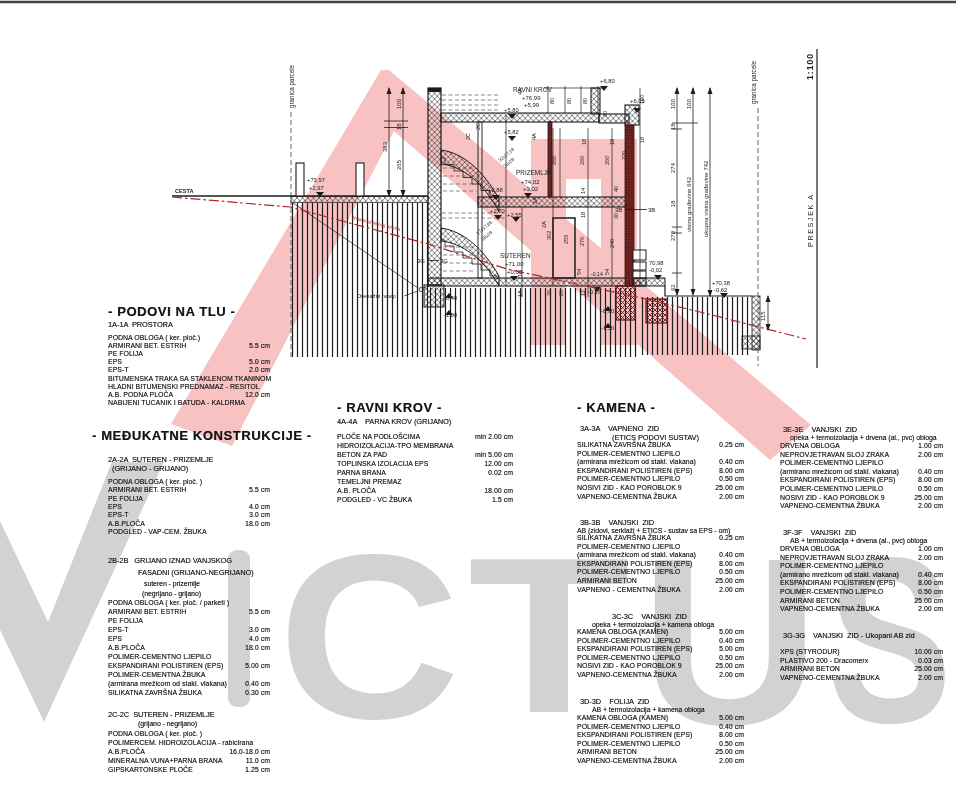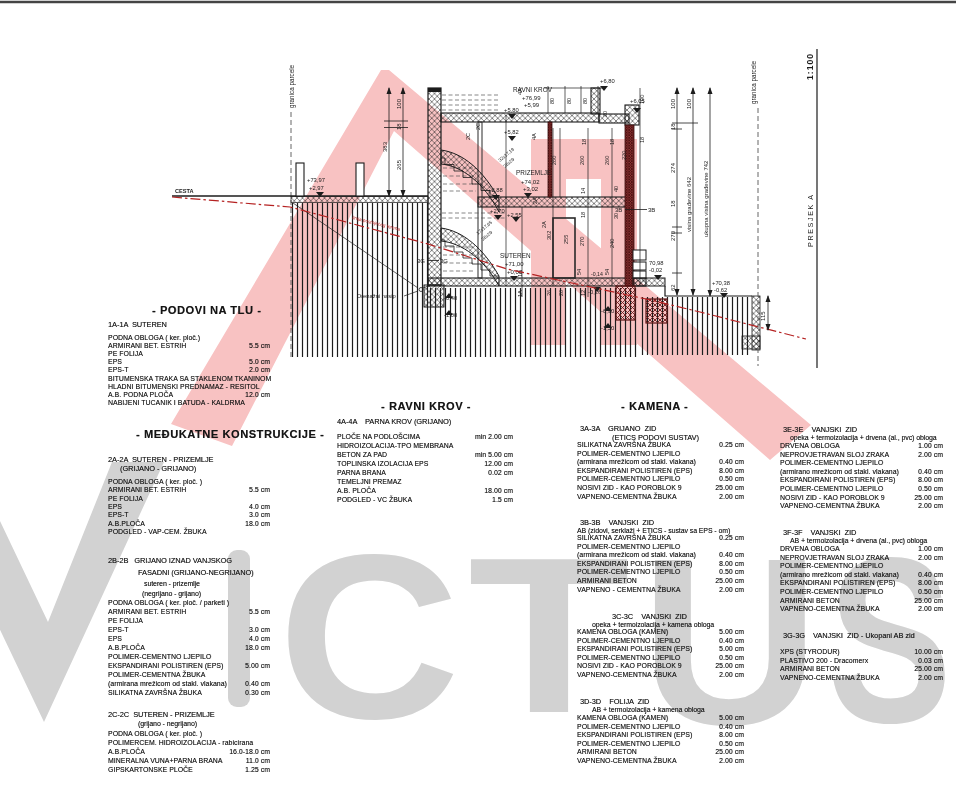--- a/index.html
+++ b/index.html
@@ -1,21 +1,21 @@
 <!DOCTYPE html>
 <html><head><meta charset="utf-8">
 <style>
 html,body{margin:0;padding:0;background:#fff;}
 #page{position:relative;width:956px;height:786px;overflow:hidden;background:#ffffff;
   font-family:"Liberation Sans", sans-serif;}
 #page svg{position:absolute;left:0;top:0;}
 .blk div{position:absolute;white-space:pre;color:#141414;text-shadow:0.3px 0 0 rgba(20,20,20,0.55);}
 .it{font-size:6.8px;line-height:7px;letter-spacing:0.1px;}
 .v{text-align:right;}
-.hd{font-size:11px;font-weight:bold;letter-spacing:0.6px;margin-left:44px;}
+.hd{font-size:13px;font-weight:bold;letter-spacing:0.6px;}
 .sb{font-size:7.3px;}
 .sm{font-size:6.8px;}
 </style></head>
 <body>
 <div id="page">
 
 <svg width="956" height="786" viewBox="0 0 956 786">
 <defs>
 <pattern id="xh" width="5.5" height="5.5" patternUnits="userSpaceOnUse">
  <path d="M0,5.5 L5.5,0 M-1,1 L1,-1 M4.5,6.5 L6.5,4.5 M0,0 L5.5,5.5 M-1,4.5 L1,6.5 M4.5,-1 L6.5,1" stroke="#1c1c1c" stroke-width="0.55" fill="none"></path>
@@ -435,40 +435,40 @@
 
 <g>
 <line x1="817" y1="49" x2="817" y2="368" stroke="#1c1c1c" stroke-width="1.2"></line>
 <text transform="translate(813,80) rotate(-90)" font-size="8.6" font-weight="bold" letter-spacing="1">1:100</text>
 <text transform="translate(813,247) rotate(-90)" font-size="7.2" letter-spacing="1.6">PRESJEK  A</text>
 </g>
 </svg>
 
 <div class="blk">
 <div class="hd" style="left:108px;top:304px">- PODOVI NA TLU -</div>
-<div class="sb" style="left:108px;top:320px">1A-1A  SUTEREN</div>
+<div class="sb" style="left:108px;top:320px">1A-1A  PROSTORA</div>
 <div class="it" style="left:108px;top:334px">PODNA OBLOGA ( ker. ploč.)</div>
 <div class="it" style="left:108px;top:342.1px">ARMIRANI BET. ESTRIH</div>
 <div class="it v" style="left:180px;top:342.1px;width:90px">5.5 cm</div>
 <div class="it" style="left:108px;top:350.2px">PE FOLIJA</div>
 <div class="it" style="left:108px;top:358.3px">EPS</div>
 <div class="it v" style="left:180px;top:358.3px;width:90px">5.0 cm</div>
 <div class="it" style="left:108px;top:366.4px">EPS-T</div>
 <div class="it v" style="left:180px;top:366.4px;width:90px">2.0 cm</div>
 <div class="it" style="left:108px;top:374.5px">BITUMENSKA TRAKA SA STAKLENOM TKANINOM</div>
 <div class="it" style="left:108px;top:382.6px">HLADNI BITUMENSKI PREDNAMAZ - RESITOL</div>
 <div class="it" style="left:108px;top:390.7px">A.B. PODNA PLOČA</div>
 <div class="it v" style="left:180px;top:390.7px;width:90px">12.0 cm</div>
 <div class="it" style="left:108px;top:398.8px">NABIJENI TUCANIK I BATUDA - KALDRMA</div>
 </div>
 
 <div class="blk">
 <div class="hd" style="left:92px;top:428px">- MEĐUKATNE KONSTRUKCIJE -</div>
 <div class="sb" style="left:108px;top:455px">2A-2A  SUTEREN - PRIZEMLJE</div>
-<div class="sb" style="left:120px;top:464px">(GRIJANO - GRIJANO)</div>
+<div class="sb" style="left:112px;top:464px">(GRIJANO - GRIJANO)</div>
 <div class="it" style="left:108px;top:478px">PODNA OBLOGA ( ker. ploč. )</div>
 <div class="it" style="left:108px;top:486.3px">ARMIRANI BET. ESTRIH</div>
 <div class="it v" style="left:180px;top:486.3px;width:90px">5.5 cm</div>
 <div class="it" style="left:108px;top:494.6px">PE FOLIJA</div>
 <div class="it" style="left:108px;top:502.9px">EPS</div>
 <div class="it v" style="left:180px;top:502.9px;width:90px">4.0 cm</div>
 <div class="it" style="left:108px;top:511.2px">EPS-T</div>
 <div class="it v" style="left:180px;top:511.2px;width:90px">3.0 cm</div>
 <div class="it" style="left:108px;top:519.5px">A.B.PLOČA</div>
 <div class="it v" style="left:180px;top:519.5px;width:90px">18.0 cm</div>
@@ -527,21 +527,21 @@
 <div class="it v" style="left:423px;top:469.0px;width:90px">0.02 cm</div>
 <div class="it" style="left:337px;top:478.0px">TEMELJNI PREMAZ</div>
 <div class="it" style="left:337px;top:487.0px">A.B. PLOČA</div>
 <div class="it v" style="left:423px;top:487.0px;width:90px">18.00 cm</div>
 <div class="it" style="left:337px;top:496.0px">PODGLED - VC ŽBUKA</div>
 <div class="it v" style="left:423px;top:496.0px;width:90px">1.5 cm</div>
 </div>
 
 <div class="blk">
 <div class="hd" style="left:577px;top:400px">- KAMENA -</div>
-<div class="sb" style="left:580px;top:424px">3A-3A    GRIJANO  ZID</div>
+<div class="sb" style="left:580px;top:424px">3A-3A    VAPNENO  ZID</div>
 <div class="sb" style="left:612px;top:433px">(ETICS PODOVI SUSTAV)</div>
 <div class="it" style="left:577px;top:441px">SILIKATNA ZAVRŠNA ŽBUKA</div>
 <div class="it v" style="left:654px;top:441px;width:90px">0.25 cm</div>
 <div class="it" style="left:577px;top:449.6px">POLIMER-CEMENTNO LJEPILO</div>
 <div class="it" style="left:577px;top:458.2px">(armirana mrežicom od stakl. vlakana)</div>
 <div class="it v" style="left:654px;top:458.2px;width:90px">0.40 cm</div>
 <div class="it" style="left:577px;top:466.8px">EKSPANDIRANI POLISTIREN (EPS)</div>
 <div class="it v" style="left:654px;top:466.8px;width:90px">8.00 cm</div>
 <div class="it" style="left:577px;top:475.4px">POLIMER-CEMENTNO LJEPILO</div>
 <div class="it v" style="left:654px;top:475.4px;width:90px">0.50 cm</div>

